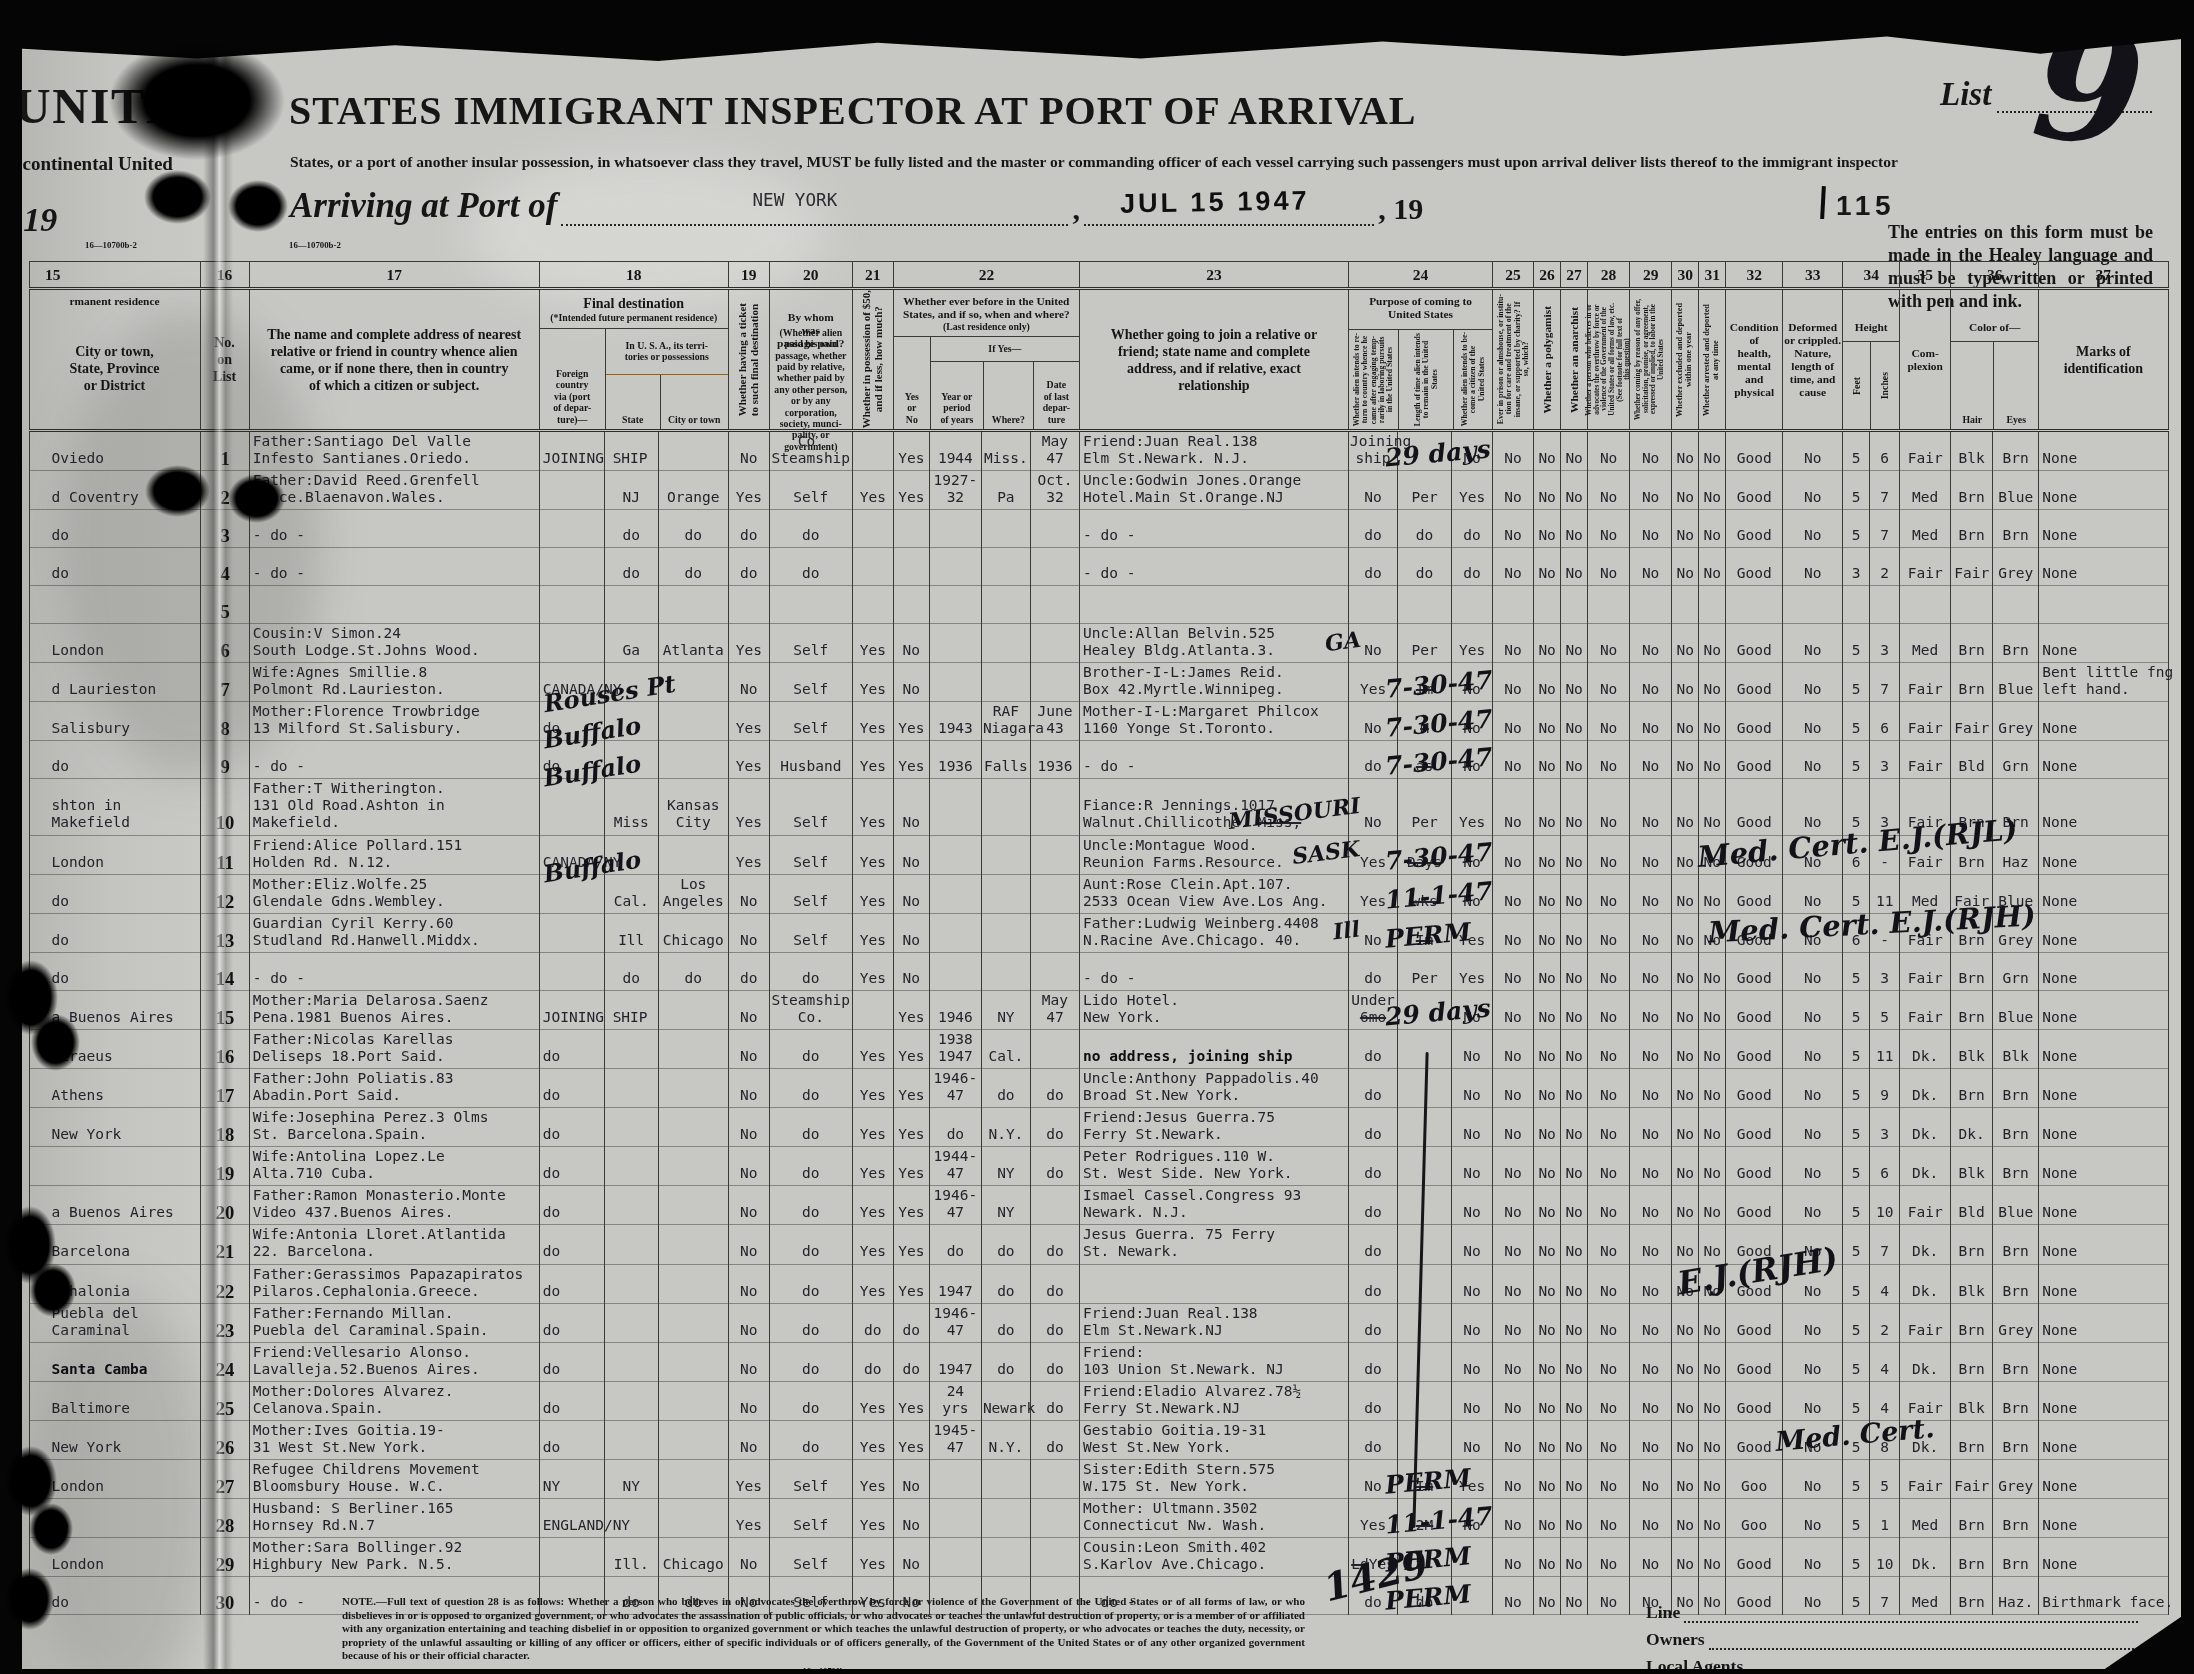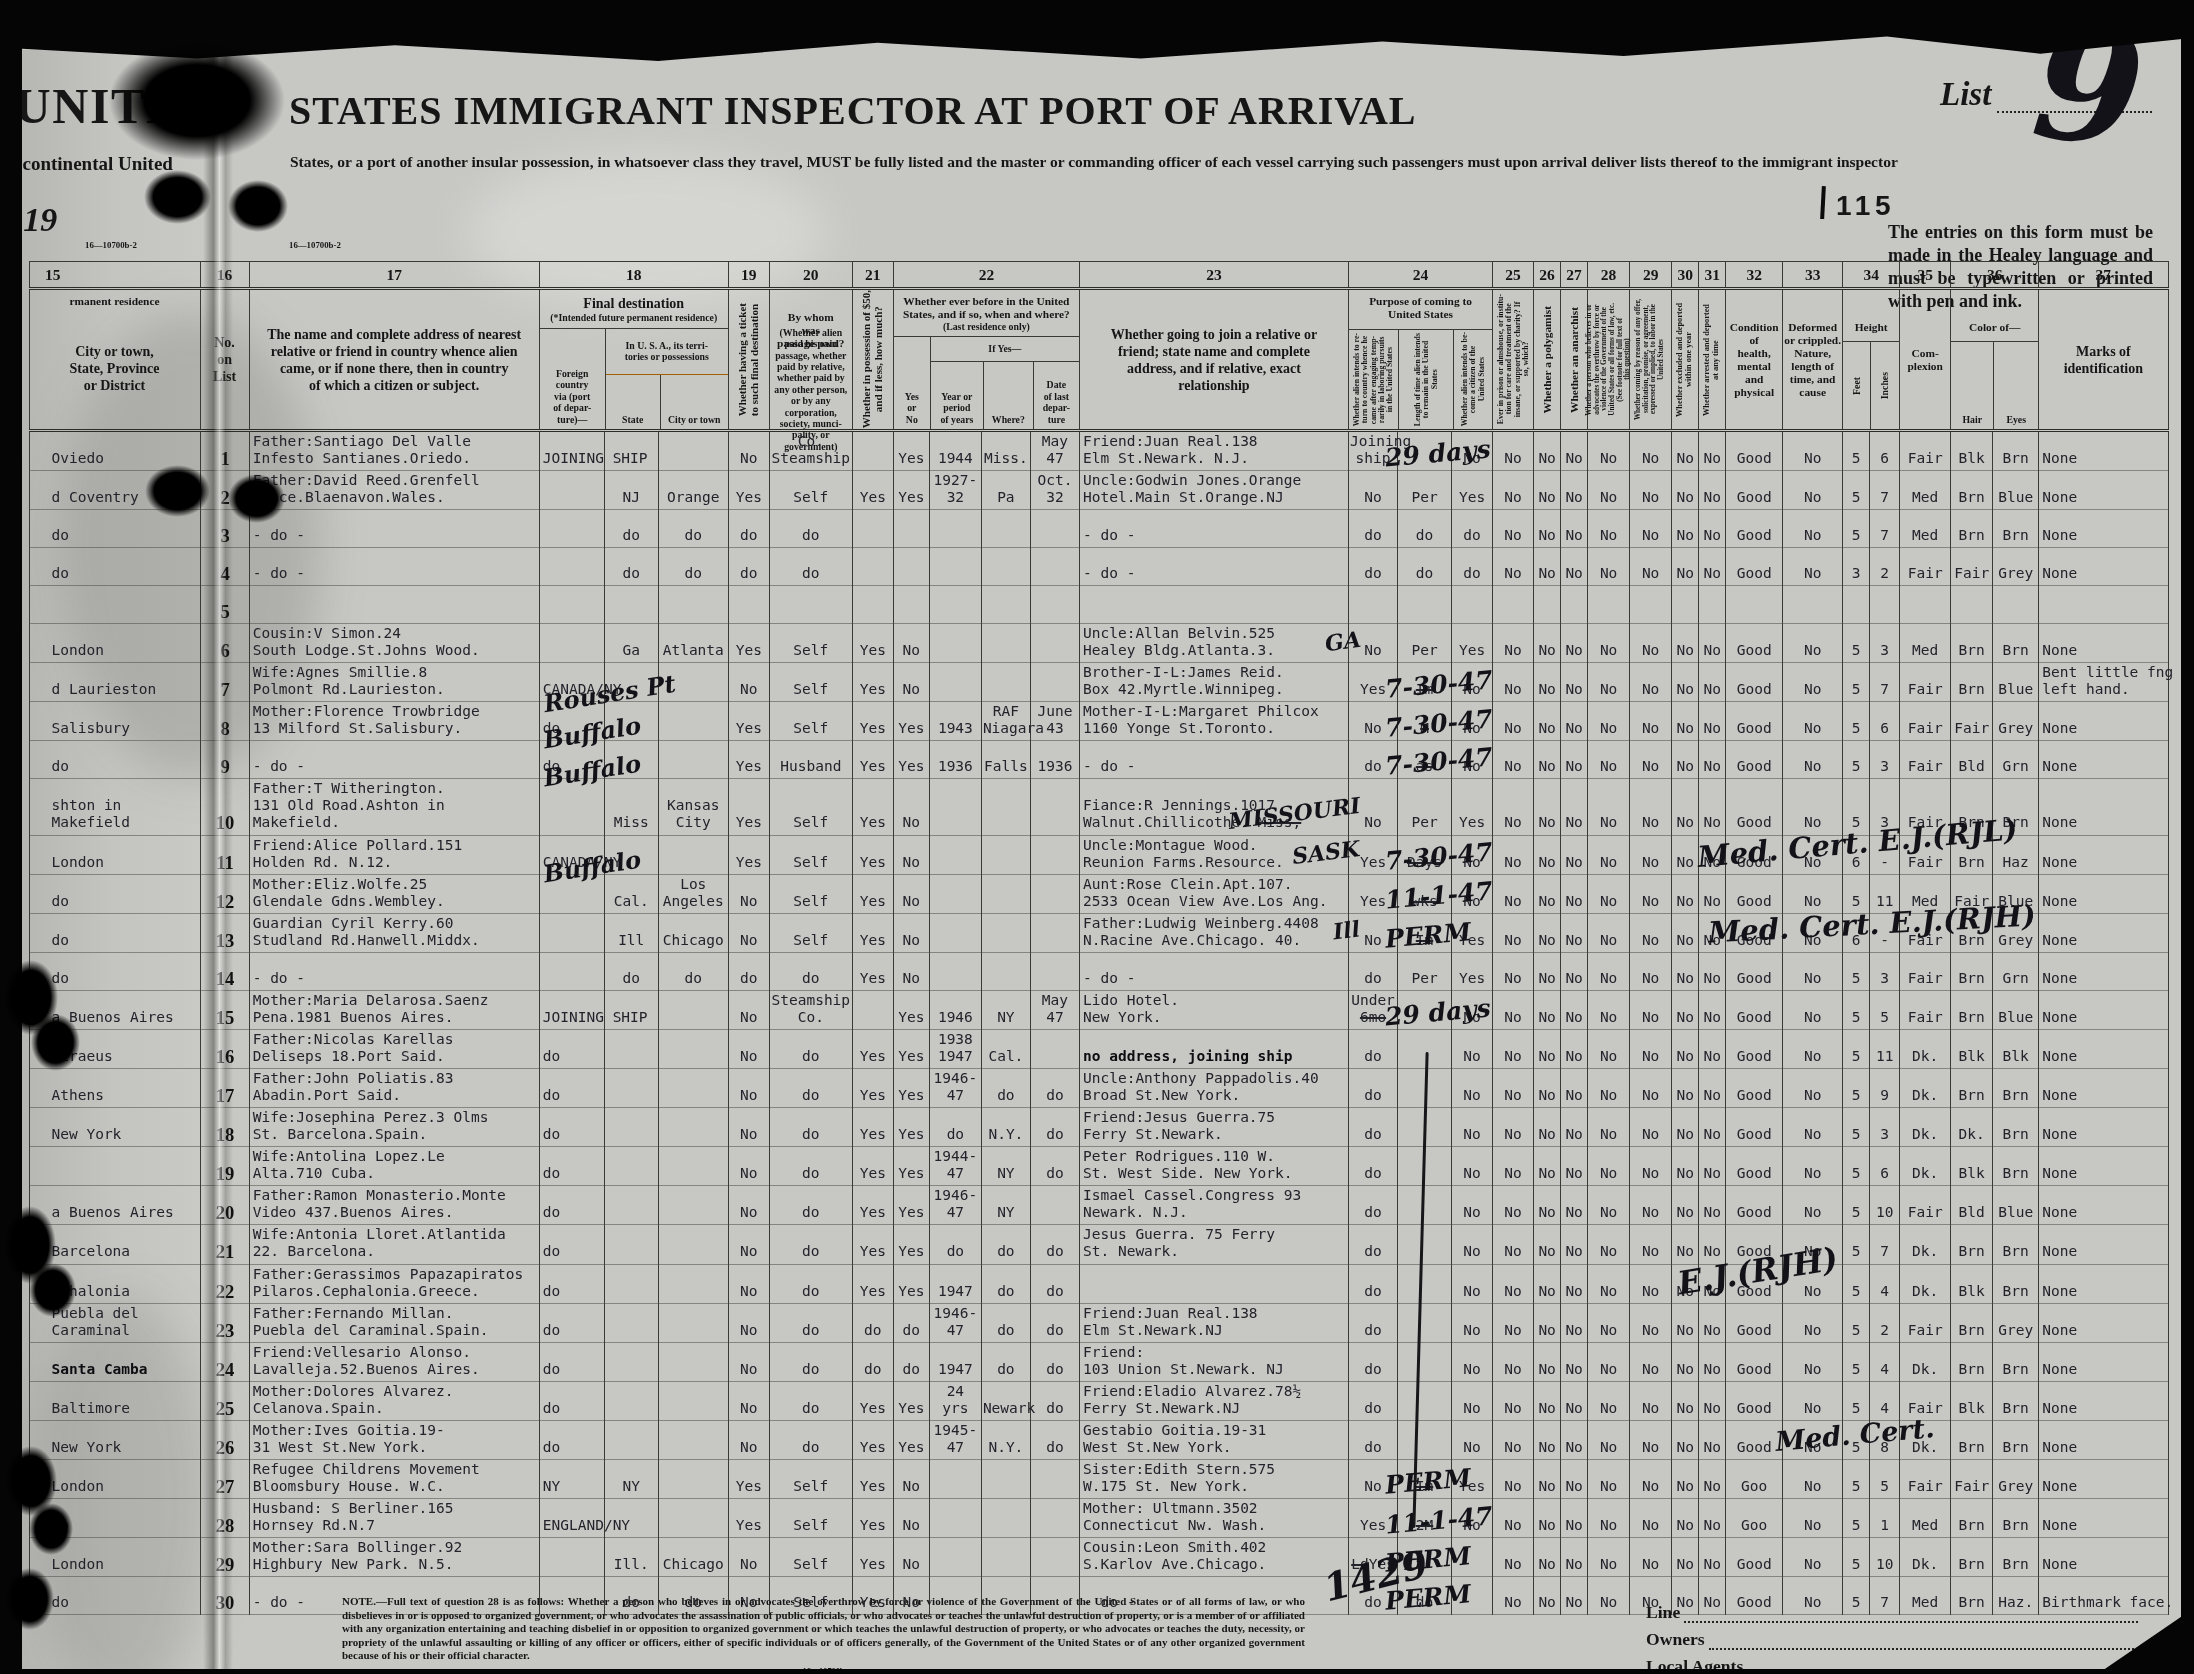--- a/index.html
+++ b/index.html
@@ -102,20 +102,31 @@
   <div class="stain" style="left:31px;top:1294px;width:181px;height:414px;background:rgba(90,90,84,.18);"></div>
 
   <div class="t-united">UNITED</div>
   <div class="t-cont">f continental United</div>
   <div class="t-19">, 19</div>
   <span class="t-form" style="left:85px;">16—10700b-2</span>
   <span class="t-form" style="left:289px;">16—10700b-2</span>
   <div class="t-title">STATES IMMIGRANT INSPECTOR AT PORT OF ARRIVAL</div>
   <div class="t-sub">States, or a port of another insular possession, in whatsoever class they travel, MUST be fully listed and the master or commanding officer of each vessel carrying such passengers must upon arrival deliver lists thereof to the immigrant inspector</div>
 
+  <div class="arrive">
+    <span class="t-arr">Arriving at Port of</span>
+    <span class="portline">
+      <span class="typed-port">NEW YORK</span>
+    </span>
+    <span class="t-y19">,</span>
+    <span class="dateline">
+      <span class="stamp-date">JUL 15 1947</span>
+    </span>
+    <span class="t-y19">, 19</span>
+  </div>
 
   <div class="liststrip">
     <span class="t-list">List</span>
     <span class="listdots"></span>
   </div>
   <div class="big9 hw">9</div>
   <div class="notice">The entries on this form must be made in the Healey language and must be typewritten or printed with pen and ink.</div>
   <div class="mark115"></div>
   <div class="stamp115">115</div>
 

